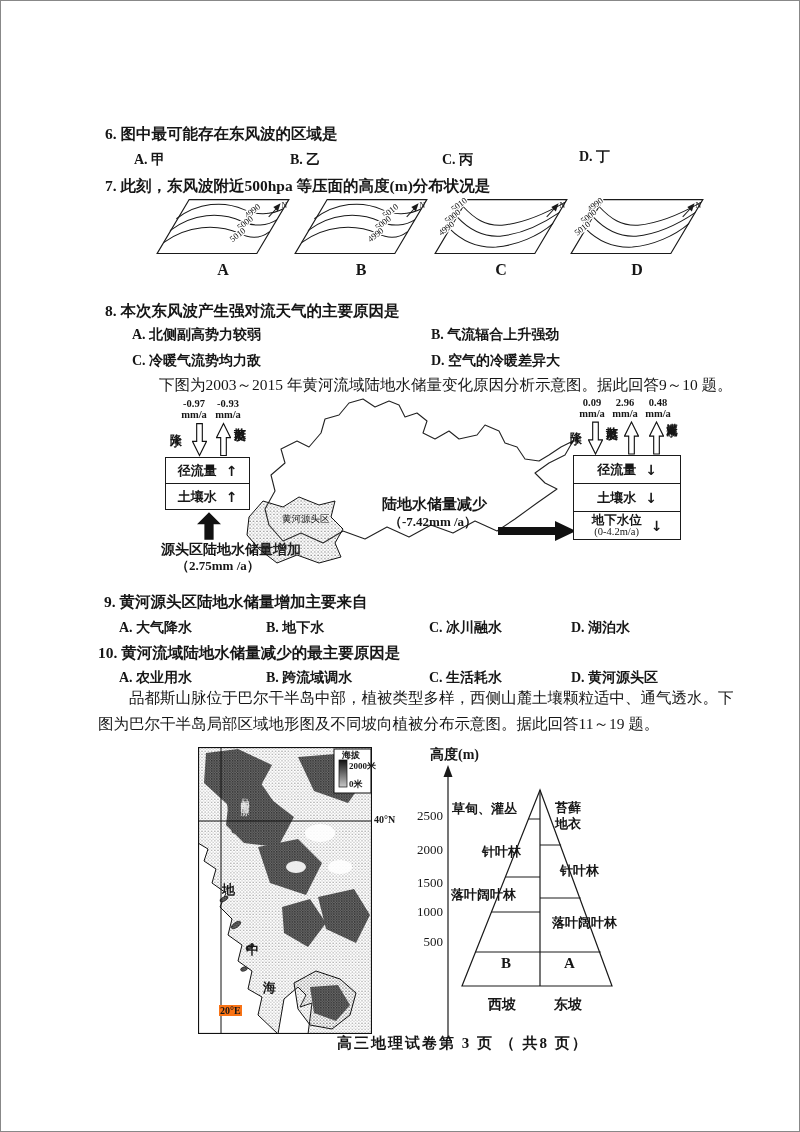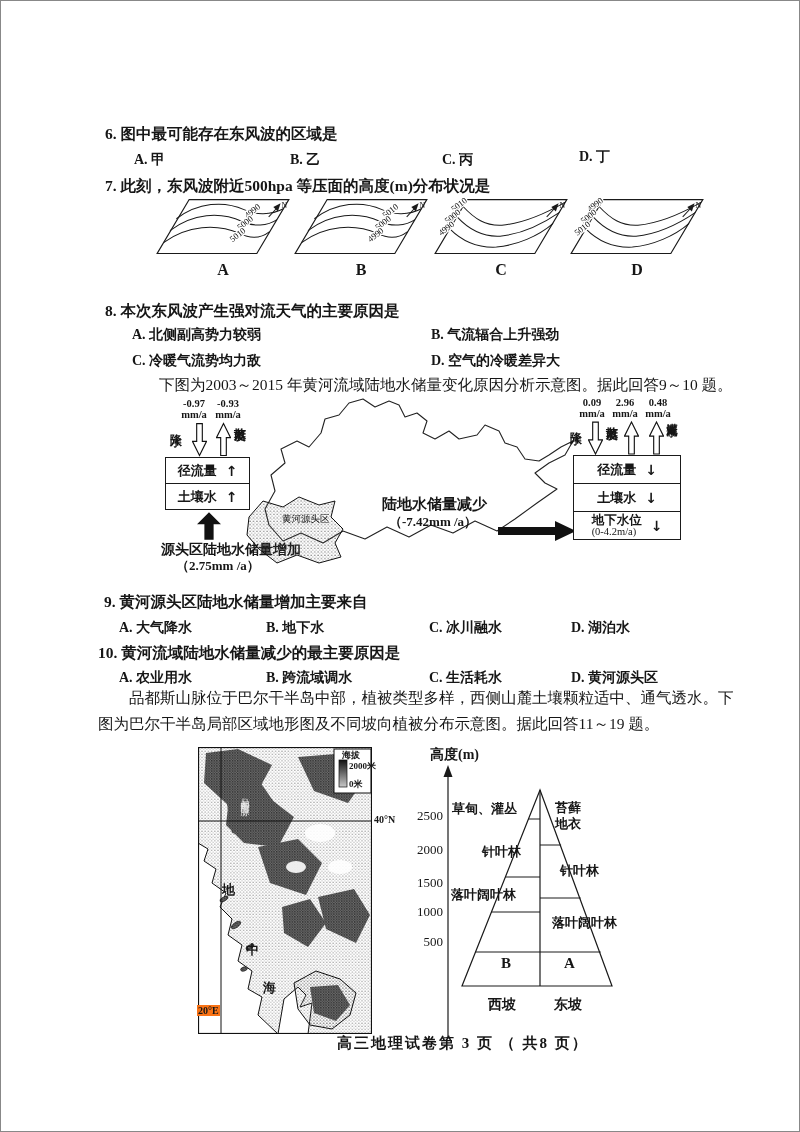--- a/index.html
+++ b/index.html
@@ -206,21 +206,21 @@
   <div class="bx abs" style="left:572px;top:454px;width:108px;height:85px">
     <div class="row">
       <span>径流量</span>
       <span class="arr">↓</span>
     </div>
     <div class="row">
       <span>土壤水</span>
       <span class="arr">↓</span>
     </div>
     <div class="row">
-      <span style="line-height:12px">
+      <span style="text-align:center;line-height:12px">
         <span style="display:block;font-size:12.5px">地下水位</span>
         <span style="display:block;font-size:10.5px;font-weight:400">(0-4.2m/a)</span>
       </span>
       <span class="arr">↓</span>
     </div>
   </div>
 
   <span class="abs qt" style="left:103px;top:591px">9. 黄河源头区陆地水储量增加主要来自</span>
   <span class="abs opt" style="left:118px;top:618px">A. 大气降水</span>
   <span class="abs opt" style="left:265px;top:618px">B. 地下水</span>
@@ -289,21 +289,21 @@
       <rect x="136" y="2" width="37" height="44" fill="#fff" stroke="#111" stroke-width="1"></rect>
       <rect x="141" y="13" width="8" height="27" fill="url(#elev)" stroke="#111" stroke-width="0.7"></rect>
     </g>
     <rect x="0.5" y="0.5" width="173" height="286" fill="none" stroke="#111" stroke-width="1.2"></rect>
   </svg>
 
   <span class="abs leg" style="left:341px;top:748px">海拔</span>
   <span class="abs leg" style="left:348px;top:759px">2000米</span>
   <span class="abs leg" style="left:348px;top:777px">0米</span>
   <span class="abs geo" style="left:373px;top:813px">40°N</span>
-  <span class="abs geo" style="left:196px;top:1004px;background:#f97316;padding:0 1px">20°E</span>
+  <span class="abs geo" style="left:218px;top:1004px;background:#f97316;padding:0 1px">20°E</span>
   <span class="abs seachar" style="left:221px;top:880px">地</span>
   <span class="abs seachar" style="left:245px;top:940px">中</span>
   <span class="abs seachar" style="left:262px;top:978px">海</span>
   <span class="abs mtn" style="left:237px;top:790px">品都斯山脉</span>
 
   <svg class="abs" style="left:424px;top:738px" width="290" height="305" viewBox="0 0 290 305">
 
     <g stroke="#1a1a1a" stroke-width="1.2">
       <line x1="23" y1="36" x2="23" y2="298"></line>
     </g>

